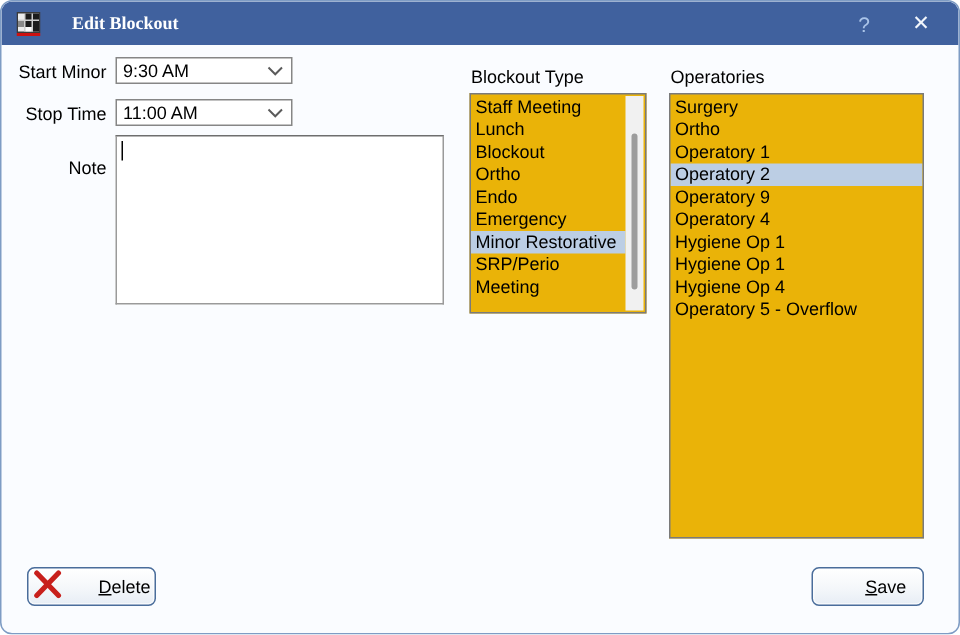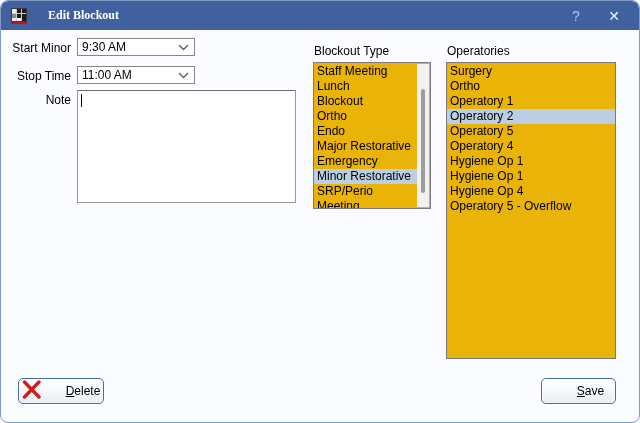--- a/index.html
+++ b/index.html
@@ -105,53 +105,52 @@
   <span class="fld-label" style="top:68px">Stop Time</span>
   <div class="combo" style="top:65px">
     <span class="combo-value">11:00 AM</span>
     <span class="chev">
       <svg width="11" height="7" viewBox="0 0 11 7">
           <polyline points="1,1 5.5,5.5 10,1" fill="none" stroke="#5a5a5a" stroke-width="1.3"></polyline>
         </svg>
     </span>
   </div>
 
-  <span class="fld-label" style="top:92px">Note</span>
+  <span class="fld-label" style="top:104px">Note</span>
   <div class="notebox">
     <span></span>
     <span class="caret"></span>
   </div>
 
   <span class="group-label" style="left:313px;top:43px">Blockout Type</span>
   <div class="listbox bt-list" style="left:312px;top:61px;width:118px;height:147px">
     <div class="list-items">
         <div class="list-item">Staff Meeting</div>
         <div class="list-item">Lunch</div>
         <div class="list-item">Blockout</div>
         <div class="list-item">Ortho</div>
         <div class="list-item">Endo</div>
-        <div class="list-item">Major Restorative</div>
         <div class="list-item">Emergency</div>
         <div class="list-item selected">Minor Restorative</div>
         <div class="list-item">SRP/Perio</div>
         <div class="list-item">Meeting</div>
       </div>
     <div class="vscroll">
       <div class="vthumb"></div>
     </div>
   </div>
 
   <span class="group-label" style="left:446px;top:43px">Operatories</span>
   <div class="listbox" style="left:445px;top:61px;width:170px;height:297px">
     <div class="list-items">
         <div class="list-item">Surgery</div>
         <div class="list-item">Ortho</div>
         <div class="list-item">Operatory 1</div>
         <div class="list-item selected">Operatory 2</div>
-        <div class="list-item">Operatory 5</div>
+        <div class="list-item">Operatory 9</div>
         <div class="list-item">Operatory 4</div>
         <div class="list-item">Hygiene Op 1</div>
         <div class="list-item">Hygiene Op 1</div>
         <div class="list-item">Hygiene Op 4</div>
         <div class="list-item">Operatory 5 - Overflow</div>
       </div>
   </div>
 
   <div class="btn btn-delete">
     <span class="x-icon">

